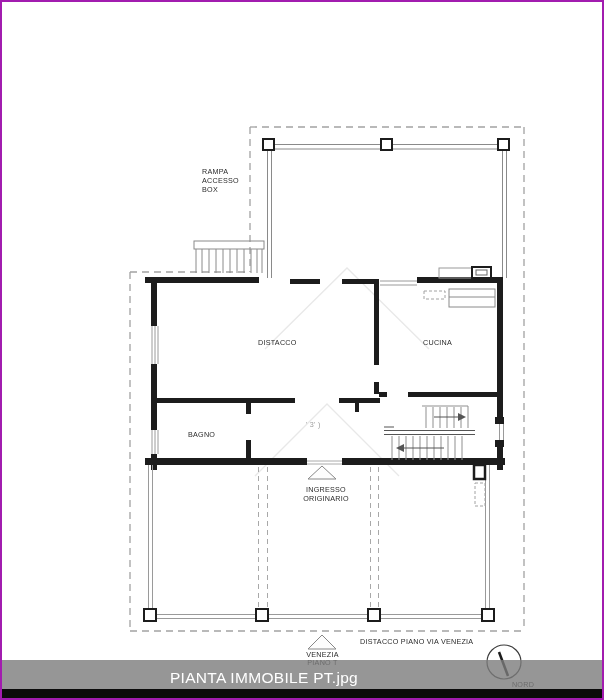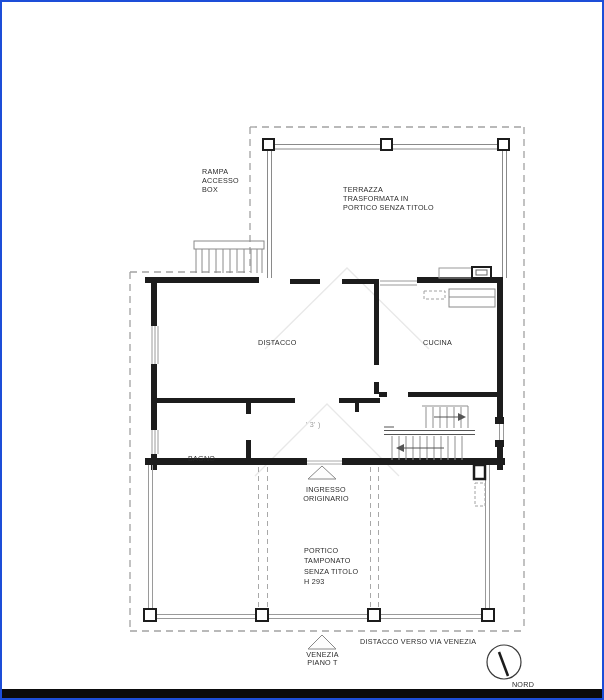--- a/index.html
+++ b/index.html
@@ -1,19 +1,19 @@
 <!DOCTYPE html>
 <html style="--paper: #ffffff; --wall: #1c1c1c; --line_thin: #8a8a8a; --line_dash: #a2a2a2; --label_text: #2a2a2a; --label_faded: #9b9b9b; --caption_bar: rgba(124,124,124,0.8); --caption_text: #ffffff; --footer_strip: #0b0b0b;"><head>
 <meta charset="utf-8">
 <style>
   html,body{margin:0;padding:0;background:#000;}
   #viewer{
     position:relative;width:604px;height:700px;overflow:hidden;
     background:var(--paper,#fff);
-    border:2px solid #1d4ed8;box-sizing:border-box;
+    border:2px solid #a21caf;box-sizing:border-box;
     font-family:"Liberation Sans", sans-serif;
   }
   #plan-svg{position:absolute;left:0;top:0;z-index:1;}
   .lbl{
     position:absolute;z-index:2;
     font-size:7.2px;line-height:9px;letter-spacing:.25px;
     color:var(--label_text,#2a2a2a);white-space:pre-line;
   }
   .lbl.center{text-align:center;}
   .lbl.faded{color:var(--label_faded,#9b9b9b);}
@@ -159,42 +159,38 @@
     <g>
       <circle cx="502" cy="660" r="17" fill="none" stroke="#3a3a3a" stroke-width="1.2"></circle>
       <path d="M497 650 L506 674" stroke="#1c1c1c" stroke-width="2.5" fill="none"></path>
     </g>
   </svg>
 
   <div class="lbl" style="left:200px;top:165px;">RAMPA
 ACCESSO
 BOX</div>
 
-  <div class="lbl" style="left:341px;top:183px;">TERRAZZA
-TRASFORMATA IN
-PORTICO SENZA TITOLO</div>
 
   <div class="lbl" style="left:256px;top:336px;">DISTACCO</div>
 
   <div class="lbl" style="left:421px;top:336px;">CUCINA</div>
 
-  <div class="lbl" style="left:186px;top:452px;">BAGNO</div>
+  <div class="lbl" style="left:186px;top:428px;">BAGNO</div>
 
   <div class="lbl faded" style="left:304px;top:418px;">' 3' )</div>
 
   <div class="lbl center" style="left:285px;top:483px;width:78px;">INGRESSO
 ORIGINARIO</div>
 
-  <div class="lbl" style="left:302px;top:544px;line-height:10.3px;">PORTICO
-TAMPONATO
-SENZA TITOLO
-H 293</div>
 
-  <div class="lbl" style="left:358px;top:635px;">DISTACCO VERSO VIA VENEZIA</div>
+  <div class="lbl" style="left:358px;top:635px;">DISTACCO PIANO VIA VENEZIA</div>
 
   <div class="lbl center" style="left:288px;top:649px;width:65px;line-height:8.3px;">VENEZIA
 PIANO T</div>
 
   <div class="lbl center" style="left:504px;top:678px;width:34px;">NORD</div>
 
+  <div id="caption-bar">
+    <span id="caption-text">PIANTA IMMOBILE PT.jpg</span>
+  </div>
   <div id="footer-strip"></div>
 
 </div>
 
 </body></html>

